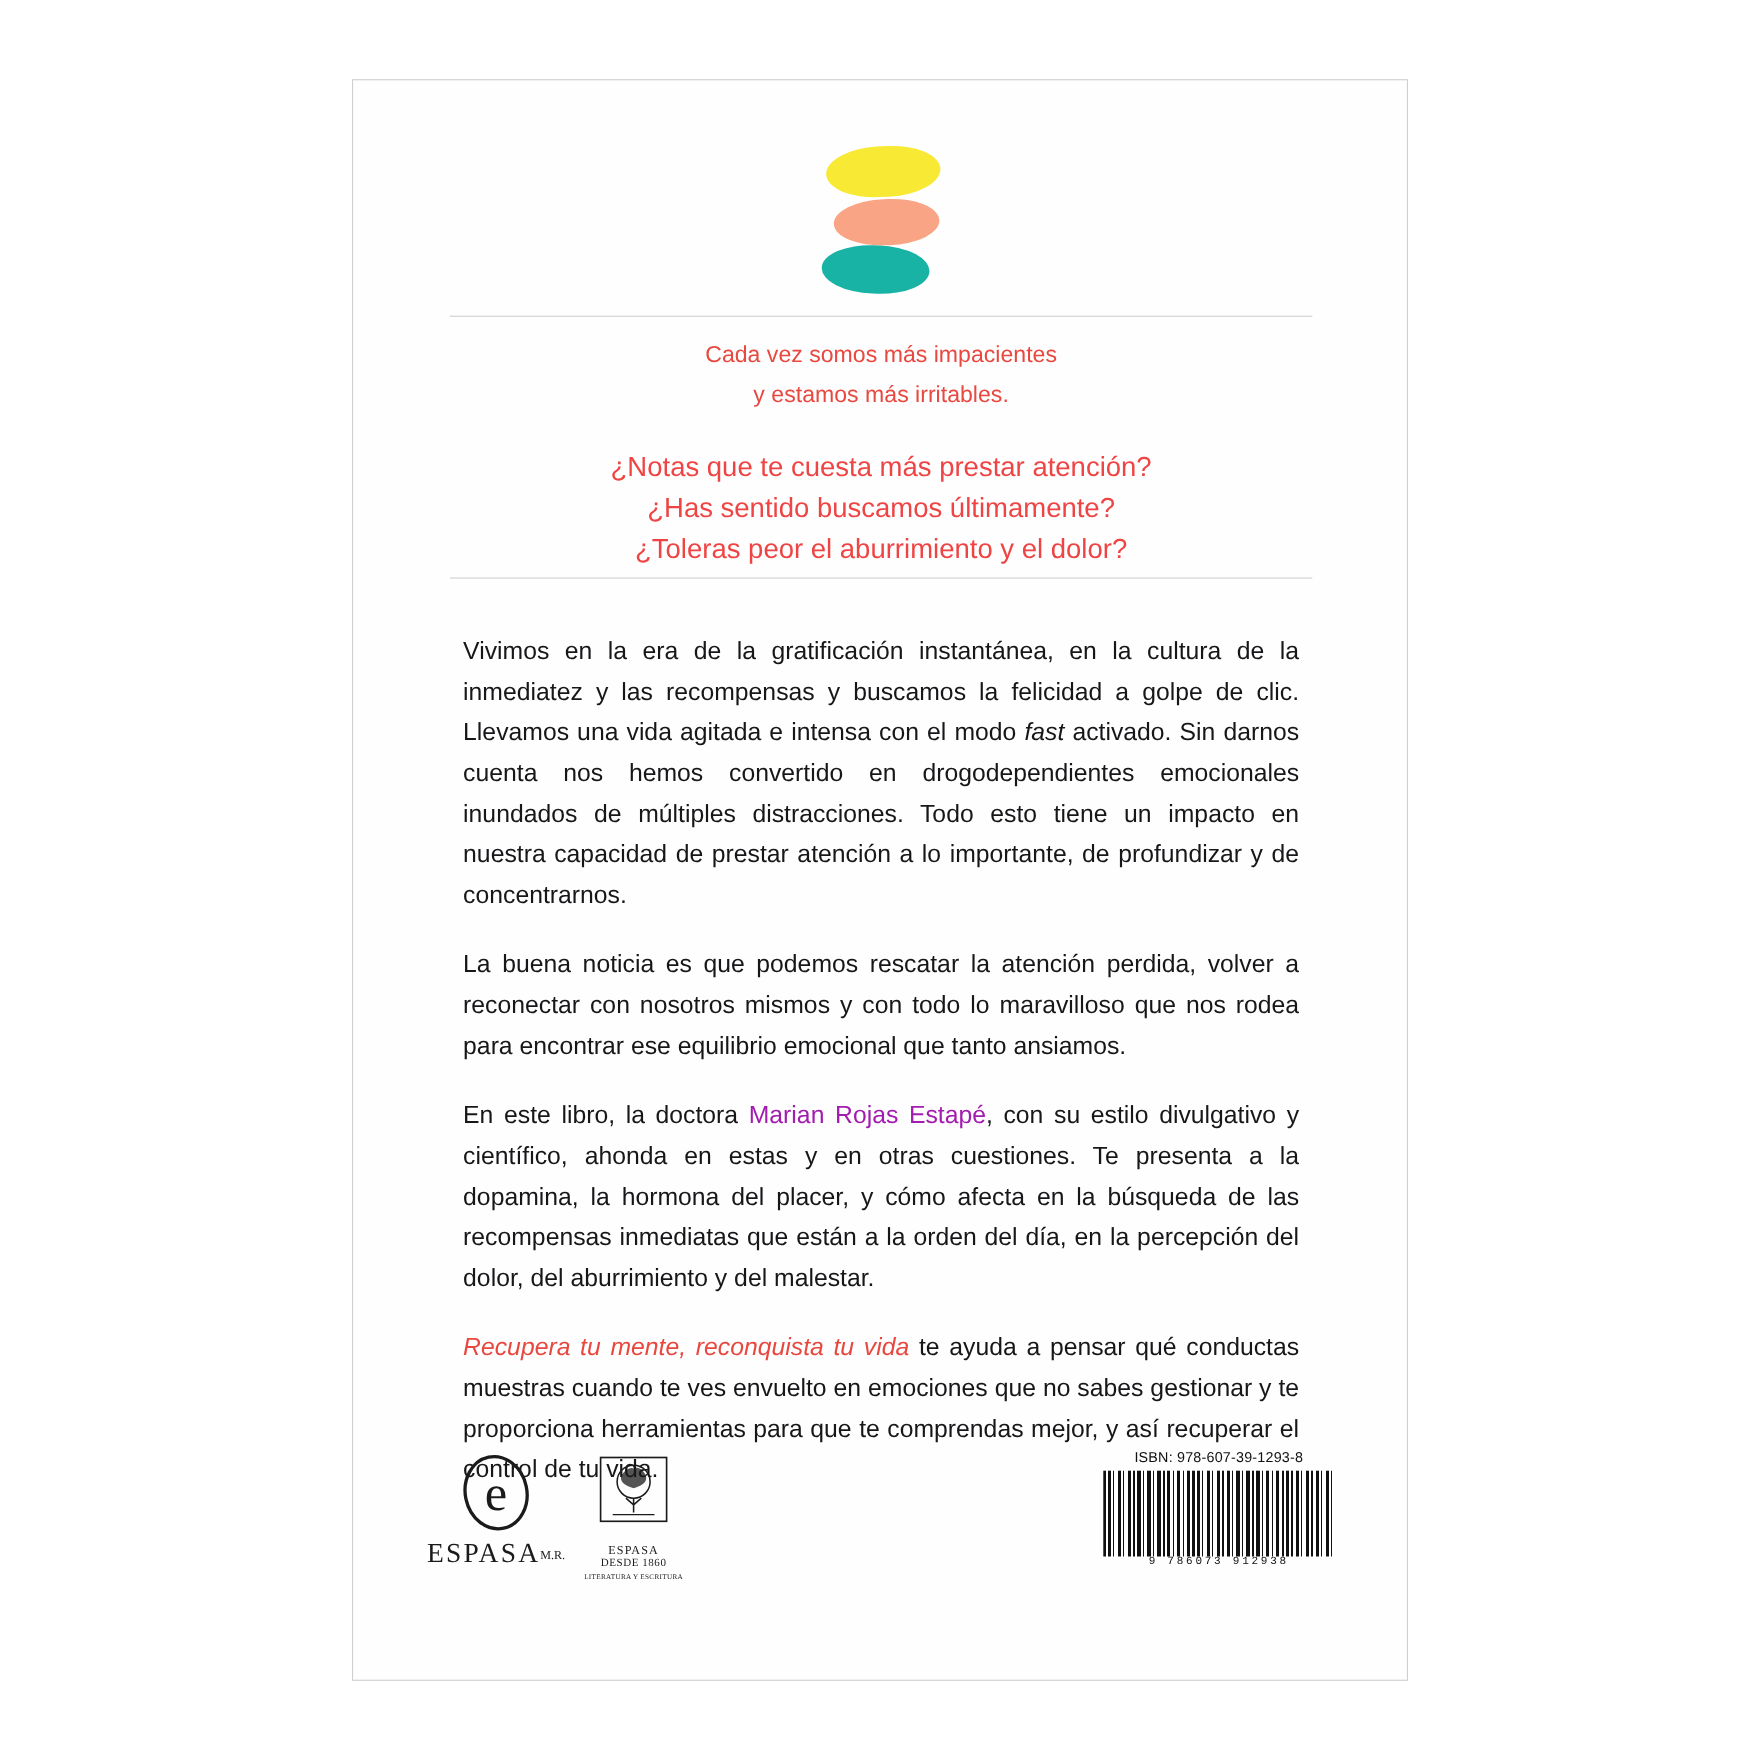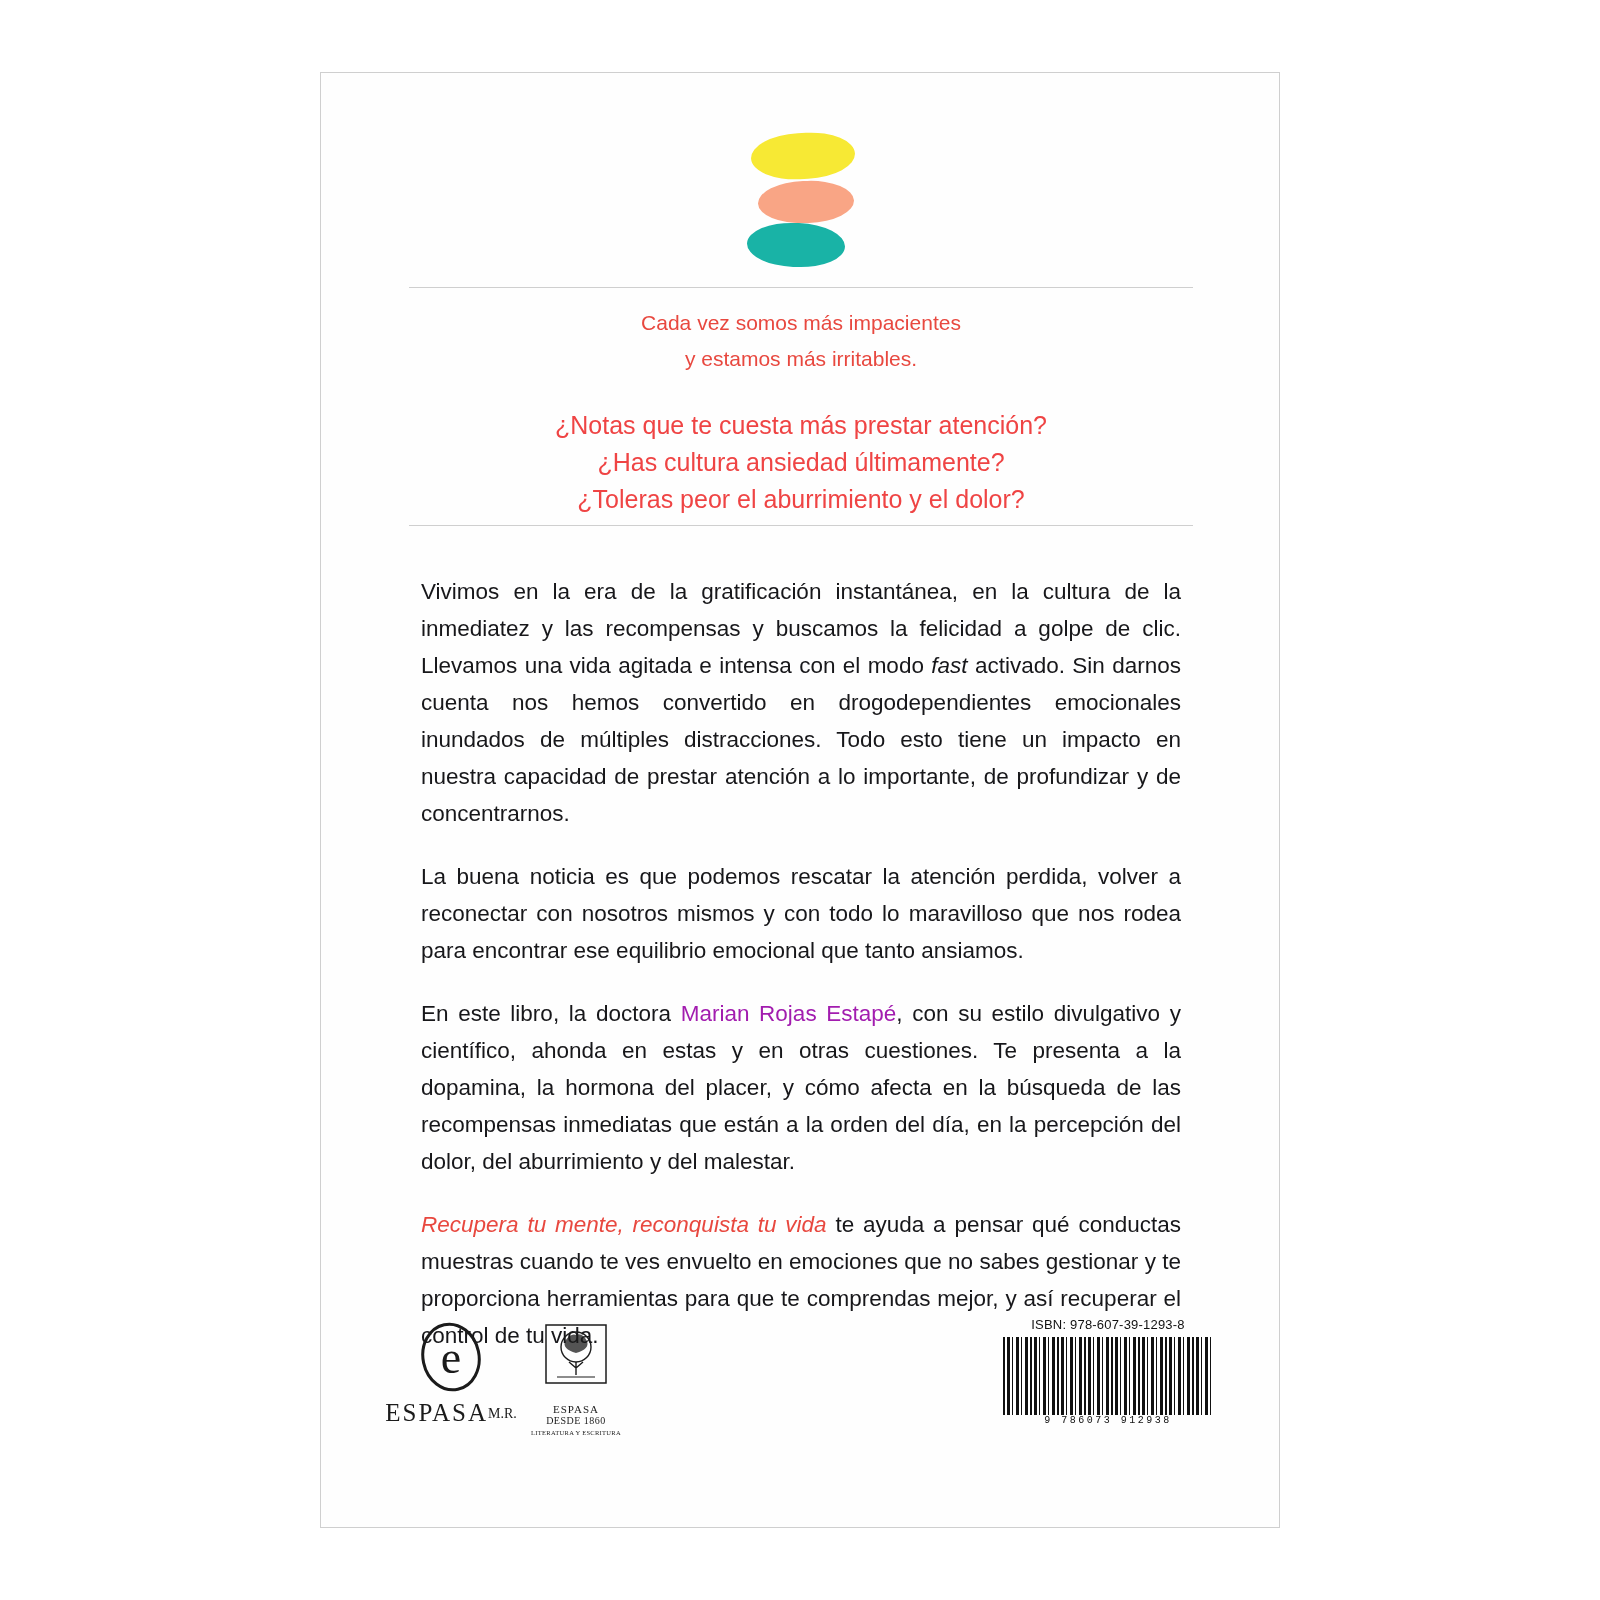--- a/index.html
+++ b/index.html
@@ -139,21 +139,21 @@
     margin: 0 auto 6px auto;
     position: relative;
   }
   .espasa-word {
     font-family: "Liberation Serif", serif;
     font-size: 25px;
     letter-spacing: 2px;
     color: #1b1b1b;
   }
   .espasa-mr {
-    font-size: 14px;
+    font-size: 11px;
     letter-spacing: 0;
     vertical-align: 3px;
   }
   .tree-logo {
     position: absolute;
     left: 200px;
     top: 10px;
     width: 110px;
     text-align: center;
     color: #1b1b1b;
@@ -217,21 +217,21 @@
 
     <div class="rule rule-top"></div>
 
     <div class="headline-block">
       <p class="hl-red">
         <span class="hl-line">Cada vez somos más impacientes</span>
         <span class="hl-line">y estamos más irritables.</span>
       </p>
       <p class="hl-green">
         <span class="hl-line">¿Notas que te cuesta más prestar atención?</span>
-        <span class="hl-line">¿Has cultura ansiedad últimamente?</span>
+        <span class="hl-line">¿Has sentido buscamos últimamente?</span>
         <span class="hl-line">¿Toleras peor el aburrimiento y el dolor?</span>
       </p>
     </div>
 
     <div class="rule rule-bottom"></div>
 
     <div class="body-copy">
       <p><span>Vivimos en la era de la gratificación instantánea, en la cultura de la inmediatez y las recompensas y buscamos la felicidad a golpe de clic. Llevamos una vida agitada e intensa con el modo </span><span class="it">fast</span><span> activado. Sin darnos cuenta nos hemos convertido en drogodependientes emocionales inundados de múltiples distracciones. Todo esto tiene un impacto en nuestra capacidad de prestar atención a lo importante, de profundizar y de concentrarnos.</span></p>
 
       <p>La buena noticia es que podemos rescatar la atención perdida, volver a reconectar con nosotros mismos y con todo lo maravilloso que nos rodea para encontrar ese equilibrio emocional que tanto ansiamos.</p>

